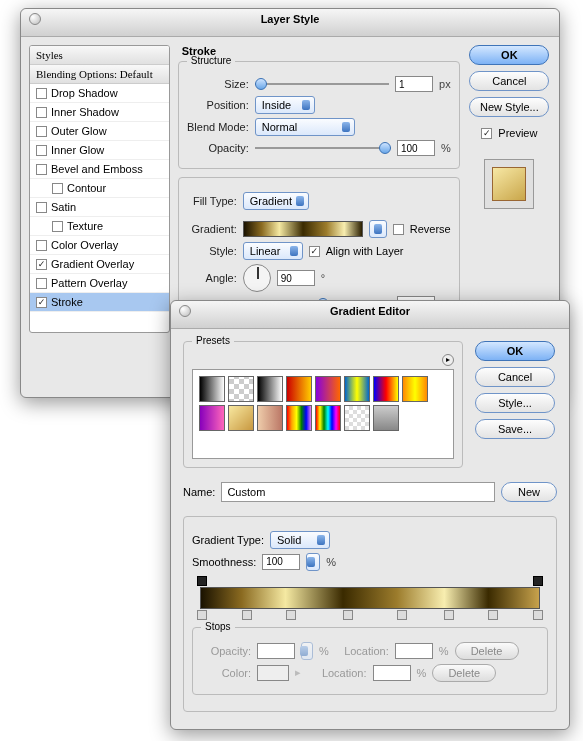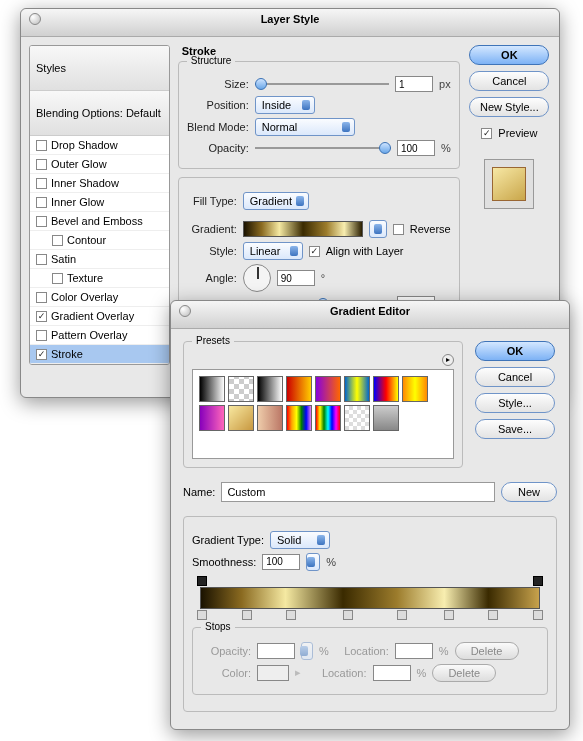--- a/index.html
+++ b/index.html
@@ -4,21 +4,21 @@
 <style>
 *{box-sizing:border-box;margin:0;padding:0;font-family:"Lucida Grande","Helvetica Neue",Arial,sans-serif;font-size:11px;}
 body{background:#fff;width:583px;height:741px;position:relative;}
 .window{position:absolute;background:#e8e8e8;border:1px solid #888;border-radius:6px;box-shadow:0 5px 20px rgba(0,0,0,0.4);}
 .win1{left:20px;top:8px;width:540px;height:390px;}
 .win2{left:170px;top:300px;width:400px;height:430px;}
 .titlebar{height:28px;background:linear-gradient(#f6f6f6,#d0d0d0);border-bottom:1px solid #aaa;border-radius:6px 6px 0 0;text-align:center;line-height:20px;font-weight:bold;position:relative;}
 .dot{position:absolute;left:8px;top:4px;width:12px;height:12px;border-radius:50%;background:radial-gradient(circle at 30% 30%,#fff,#bbb);border:1px solid #888;}
 .body{padding:8px;display:flex;gap:8px;}
 .styles-list{width:142px;border:1px solid #999;background:#fff;border-radius:3px;overflow:hidden;}
-.styles-list .hdr{background:linear-gradient(#f8f8f8,#e0e0e0);padding:16px 6px;border-bottom:1px solid #ccc;}
+.styles-list .hdr{background:linear-gradient(#f8f8f8,#e0e0e0);padding:3px 6px;border-bottom:1px solid #ccc;font-family:Liberation Serif, serif;}
 .styles-list .item{padding:3px 6px;border-bottom:1px solid #eee;display:flex;align-items:center;gap:4px;}
 .styles-list .item.sub{padding-left:22px;}
 .styles-list .item.sel{background:#a8c8f0;}
 .cb{width:11px;height:11px;border:1px solid #888;background:#fff;display:inline-flex;align-items:center;justify-content:center;font-size:9px;color:#222;}
 .cb.on::before{content:"✓";}
 .center{flex:1;}
 .fieldset{border:1px solid #bbb;border-radius:4px;padding:10px 8px 8px;margin-bottom:8px;position:relative;}
 .fieldset>.legend{position:absolute;top:-7px;left:8px;background:#e8e8e8;padding:0 4px;font-size:10px;}
 .row{display:flex;align-items:center;margin:4px 0;gap:6px;}
 .lbl{width:62px;text-align:right;color:#222;}
@@ -59,25 +59,25 @@
     <div class="styles-list">
       <div class="hdr">Styles</div>
       <div class="hdr" style="font-weight:normal">Blending Options: Default</div>
       <div id="styles-items">
           <div class="item">
             <span class="cb"></span>
             <span>Drop Shadow</span>
           </div>
           <div class="item">
             <span class="cb"></span>
+            <span>Inner Shadow</span>
+          </div>
+          <div class="item">
+            <span class="cb"></span>
             <span>Outer Glow</span>
-          </div>
-          <div class="item">
-            <span class="cb"></span>
-            <span>Inner Shadow</span>
           </div>
           <div class="item">
             <span class="cb"></span>
             <span>Inner Glow</span>
           </div>
           <div class="item">
             <span class="cb"></span>
             <span>Bevel and Emboss</span>
           </div>
           <div class="item sub">

